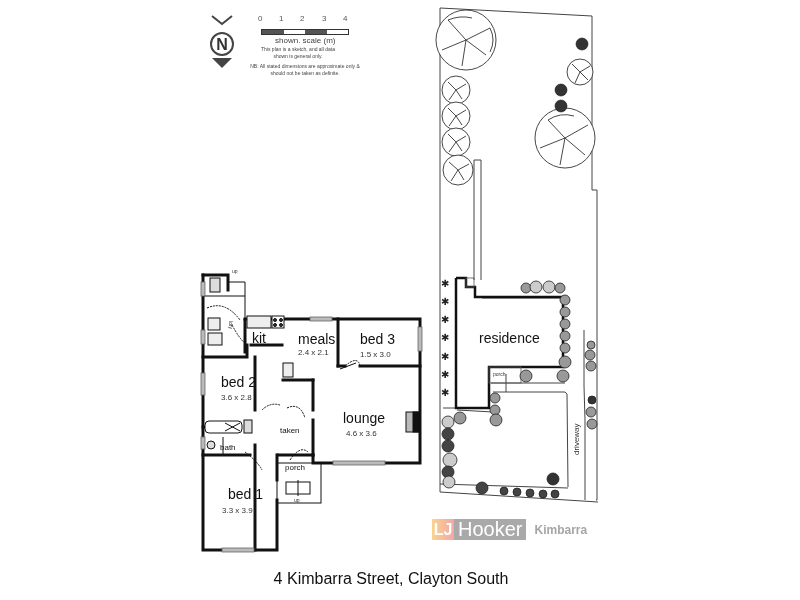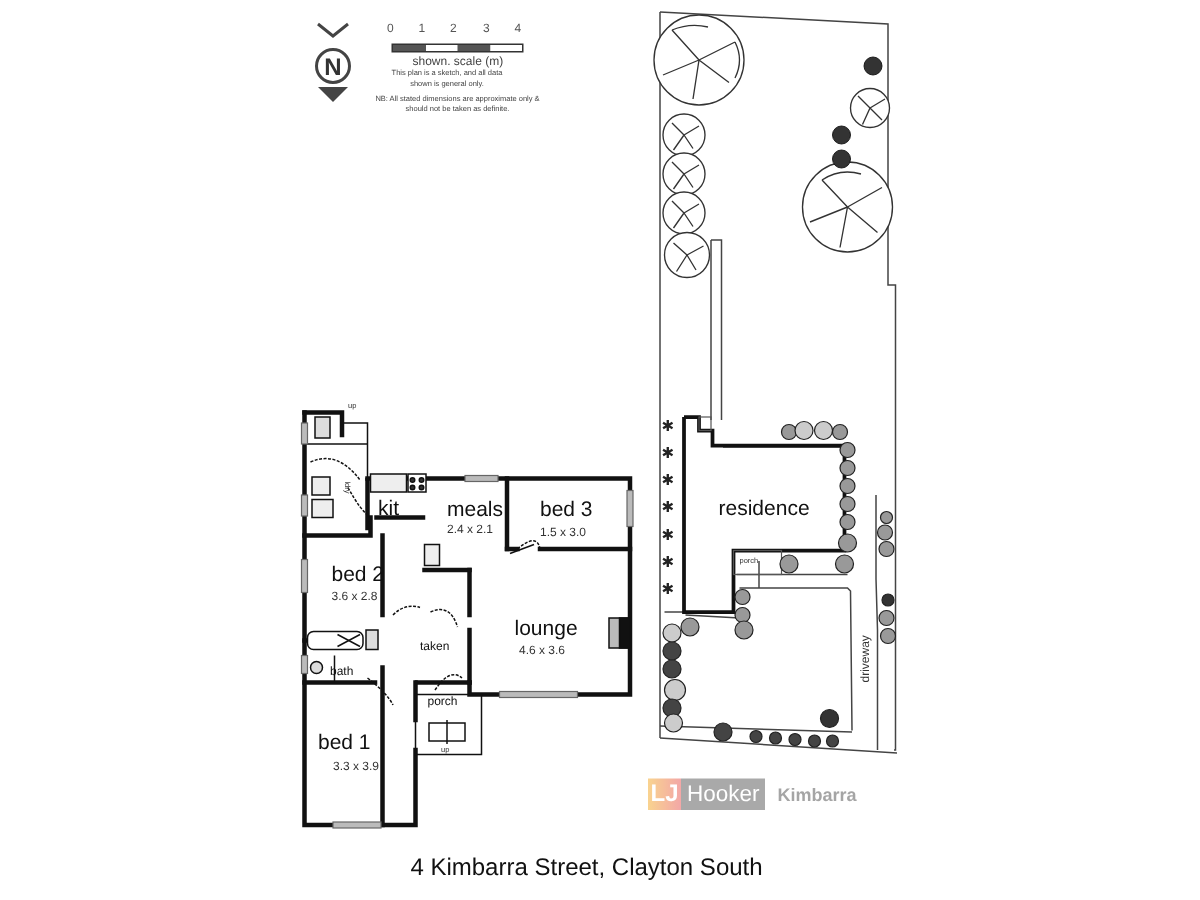--- a/index.html
+++ b/index.html
@@ -8,21 +8,21 @@
   svg { position: absolute; left: 0; top: 0; }
   .scale-num { position: absolute; font-size: 8px; color: #555; font-family: "Liberation Sans", sans-serif; }
   .note { position: absolute; font-size: 5px; color: #444; text-align: center; line-height: 7px; }
   .room-name { position: absolute; font-size: 14px; color: #111; text-align: center; white-space: nowrap; }
   .room-dim { position: absolute; font-size: 8px; color: #333; text-align: center; white-space: nowrap; }
   .small-lbl { position: absolute; font-size: 8px; color: #111; white-space: nowrap; }
   .tiny-lbl { position: absolute; font-size: 5px; color: #333; white-space: nowrap; }
   .address { position: absolute; left: 0; width: 782px; top: 570px; text-align: center; font-size: 16px; color: #111; }
   .logo-box { position: absolute; left: 432px; top: 519px; height: 21px; display: flex; align-items: center; opacity: 0.75; }
   .logo-lj { height: 21px; width: 22px; background: linear-gradient(90deg,#f7c56a,#ef8a8a); color: #fff; font-weight: bold; font-size: 16px; display: flex; align-items: center; justify-content: center; }
-  .logo-hooker { height: 21px; background: #8d8d8d; color: #fff; font-size: 15px; padding: 0 4px; display: flex; align-items: center; }
+  .logo-hooker { height: 21px; background: #8d8d8d; color: #fff; font-size: 20px; padding: 0 4px; display: flex; align-items: center; }
   .logo-office { margin-left: 8px; color: #888; font-size: 12px; font-weight: bold; }
   .driveway-lbl { position: absolute; left: 572px; top: 455px; transform: rotate(-90deg); transform-origin: left top; font-size: 8px; color: #333; }
 </style>
 </head>
 <body>
 
 <div>
   <svg width="800" height="600" style="pointer-events:none">
     <polyline points="212,16 222,24 232,16" fill="none" stroke="#444" stroke-width="2"></polyline>
     <circle cx="222" cy="44" r="11" fill="none" stroke="#444" stroke-width="2"></circle>
@@ -144,21 +144,21 @@
   <span class="room-dim" style="left:221px;top:393px">3.6 x 2.8</span>
 
   <span class="room-name" style="left:343px;top:410px">lounge</span>
   <span class="room-dim" style="left:346px;top:429px">4.6 x 3.6</span>
 
   <span class="small-lbl" style="left:280px;top:426px">taken</span>
   <span class="small-lbl" style="left:220px;top:443px">bath</span>
   <span class="small-lbl" style="left:285px;top:463px">porch</span>
   <span class="tiny-lbl" style="left:294px;top:497px">up</span>
 
-  <span class="room-name" style="left:212px;top:486px">bed 1</span>
+  <span class="room-name" style="left:228px;top:486px">bed 1</span>
   <span class="room-dim" style="left:222px;top:506px">3.3 x 3.9</span>
 </div>
 
 <svg width="800" height="600" style="pointer-events:none">
   <g stroke="#444" stroke-width="1" fill="none">
 
     <polyline points="440,8 592,16 592,190 597,190 597,500 596,500"></polyline>
     <polyline points="440,8 440,492"></polyline>
     <polyline points="440,492 598,502"></polyline>
 

